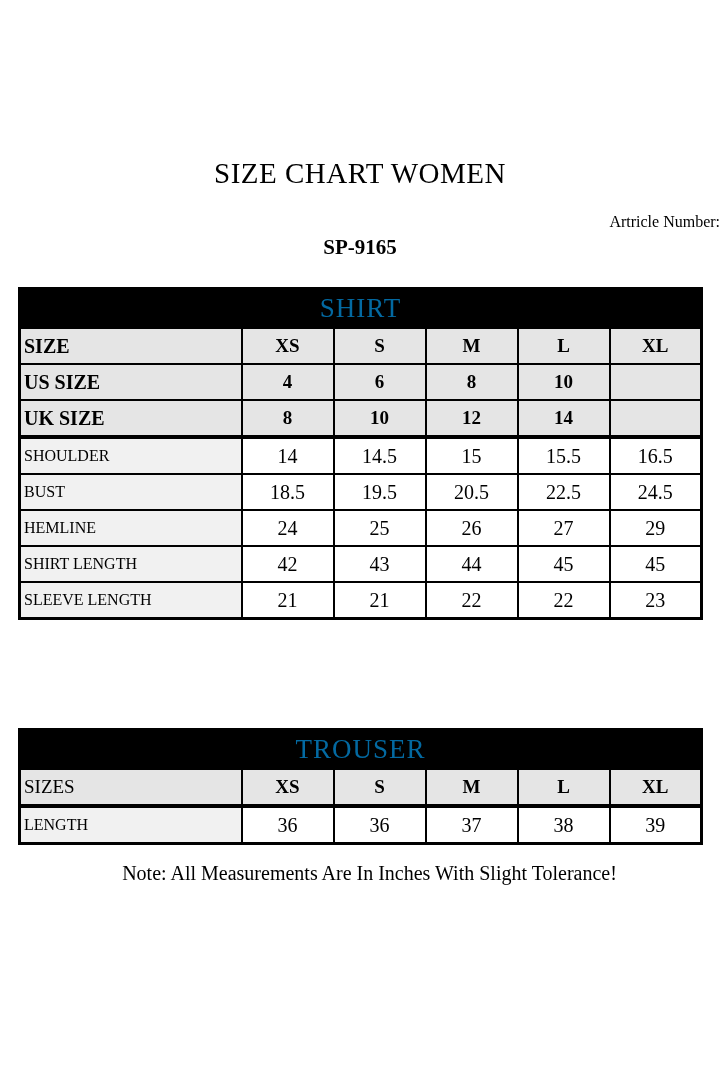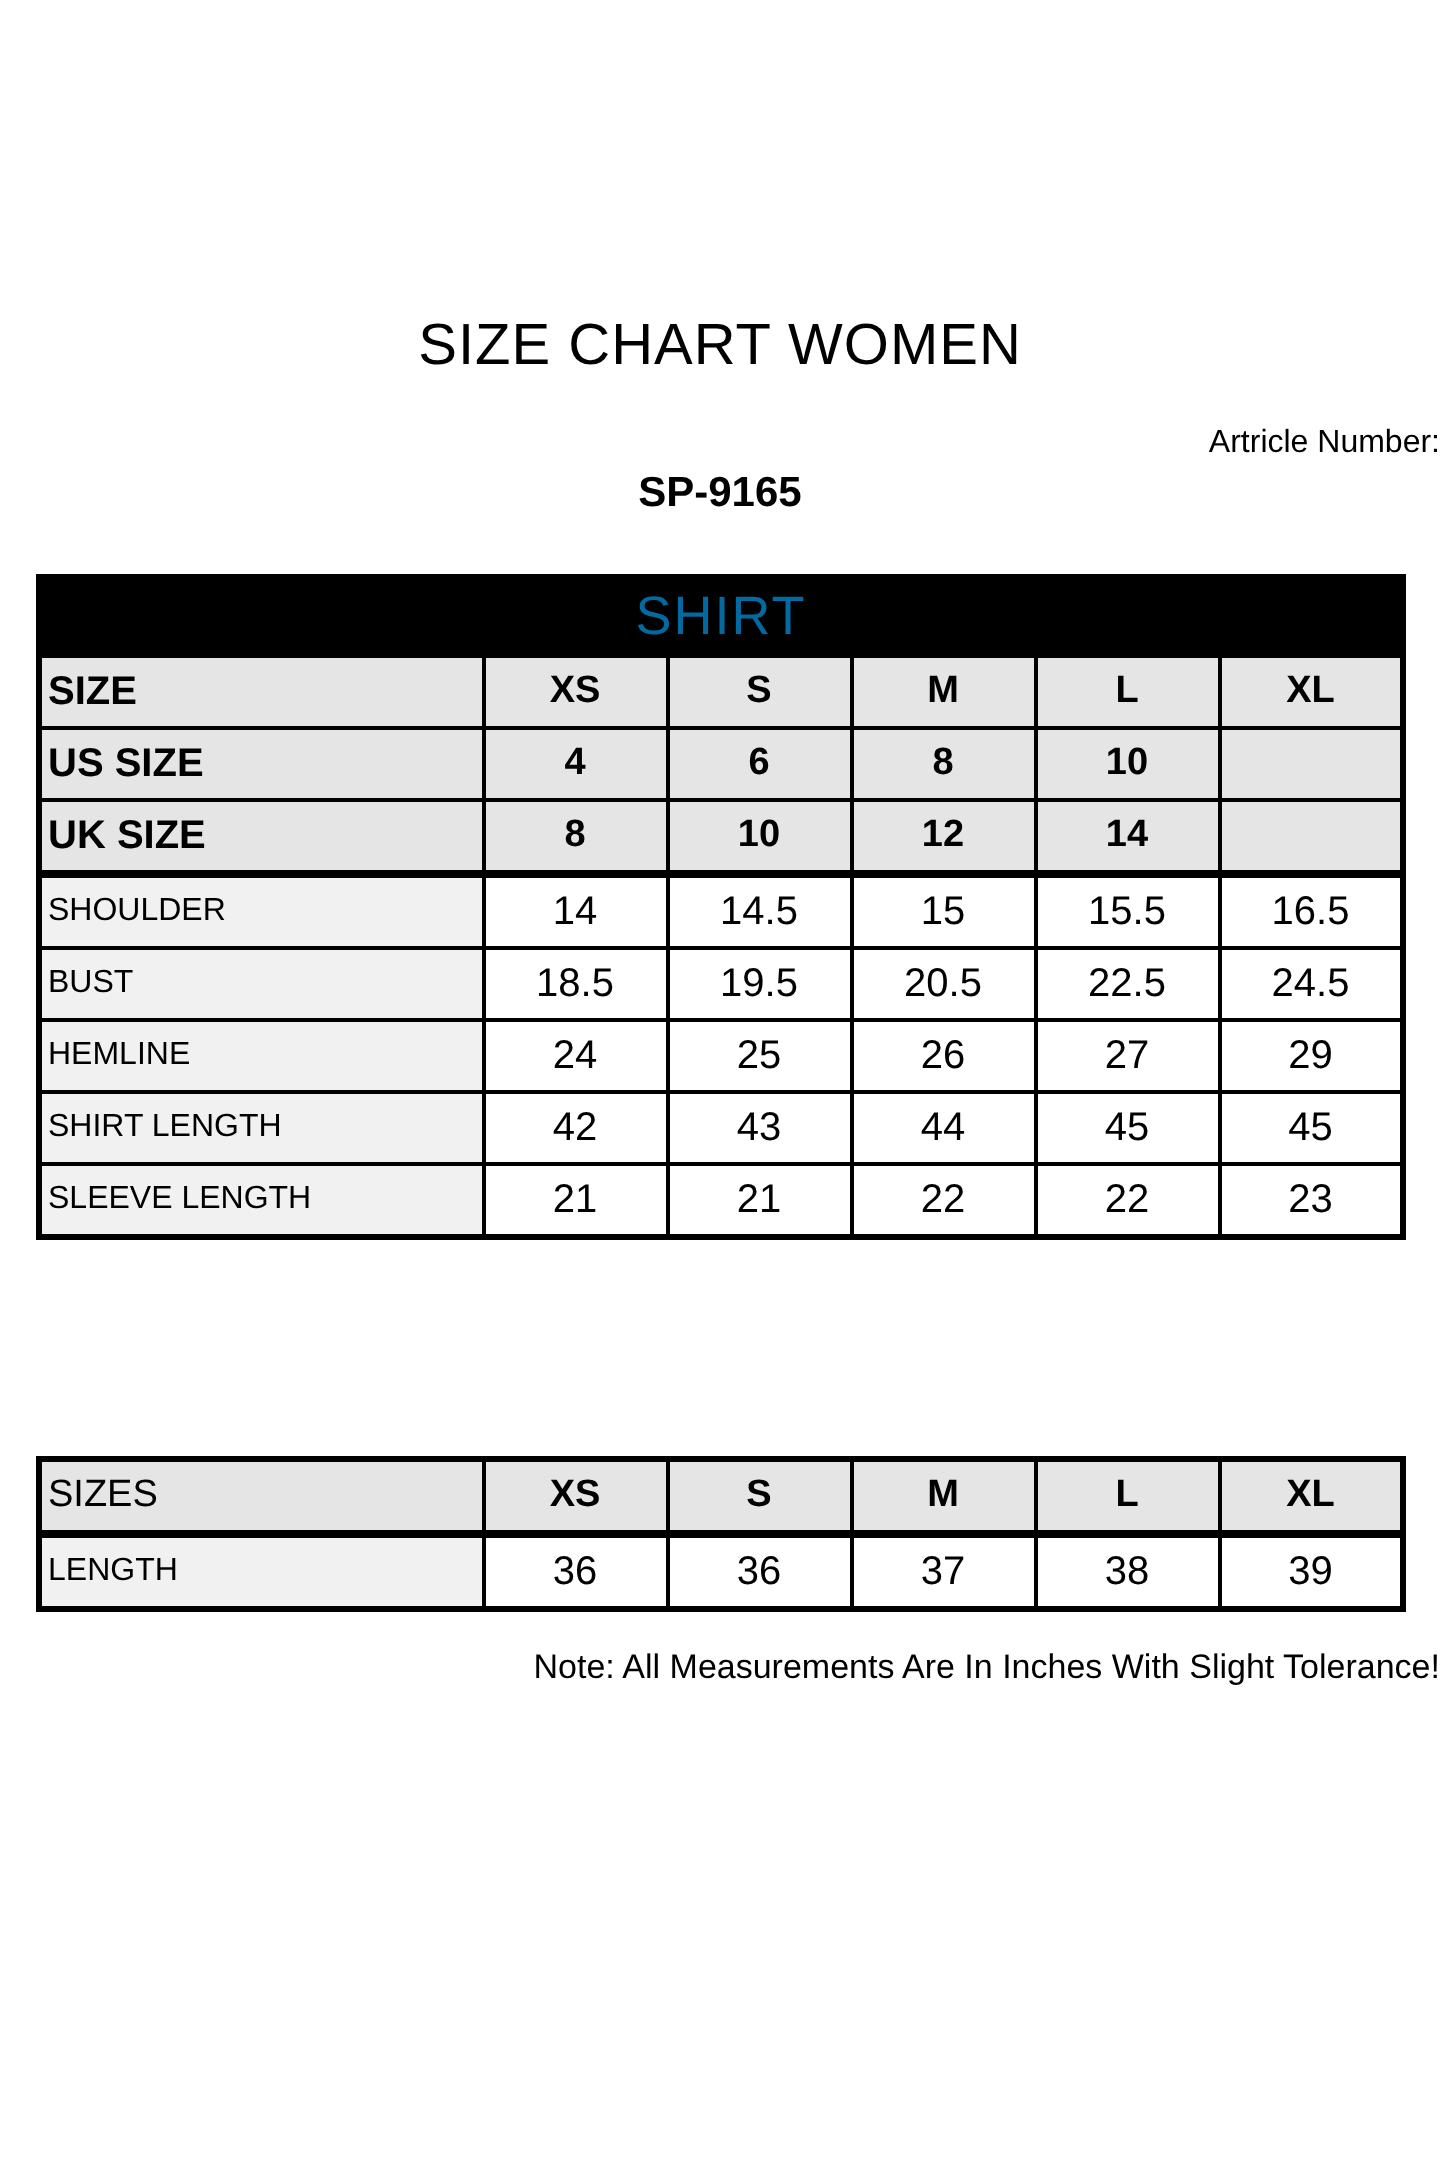--- a/index.html
+++ b/index.html
@@ -5,21 +5,21 @@
   html, body {
     margin: 0;
     padding: 0;
     background: #ffffff;
   }
   .page {
     position: relative;
     width: 720px;
     height: 1080px;
     background: #ffffff;
-    font-family: Liberation Sans, sans-serif;
+    font-family: Liberation Serif, serif;
     color: #000000;
     overflow: hidden;
   }
   .doc-title {
     margin: 0;
     padding-top: 157px;
     text-align: center;
     font-size: 29px;
     font-weight: normal;
     letter-spacing: 0.5px;
@@ -81,23 +81,23 @@
   }
   tr.body-row td.lbl {
     font-size: 16px;
     font-weight: normal;
   }
   tr.hdr td.lbl { font-size: 20px; }
   tr.hdr td.lbl.lbl-regular { font-weight: normal; font-size: 19px; }
   .note {
     margin-top: 19px;
     margin-left: 19px;
-    font-size: 17px;
+    font-size: 20px;
     line-height: 18px;
-    text-align: right;
+    text-align: center;
   }
 </style>
 </head>
 <body>
 
 <div class="page">
 
   <h1 class="doc-title">SIZE CHART WOMEN</h1>
   <div class="article-label">Artricle Number:</div>
   <div class="article-number">SP-9165</div>
@@ -185,20 +185,23 @@
   <table class="size-table trouser-table">
     <colgroup>
       <col class="c-label">
         <col class="c-data">
         <col class="c-data">
         <col class="c-data">
         <col class="c-data">
         <col class="c-data">
     </colgroup>
     <tbody>
+      <tr class="band-row">
+        <td colspan="6">TROUSER</td>
+      </tr>
       <tr class="hdr thick-bottom">
         <td class="lbl lbl-regular">SIZES</td>
         <td>XS</td>
         <td>S</td>
         <td>M</td>
         <td>L</td>
         <td>XL</td>
       </tr>
       <tr class="body-row">
         <td class="lbl">LENGTH</td>

